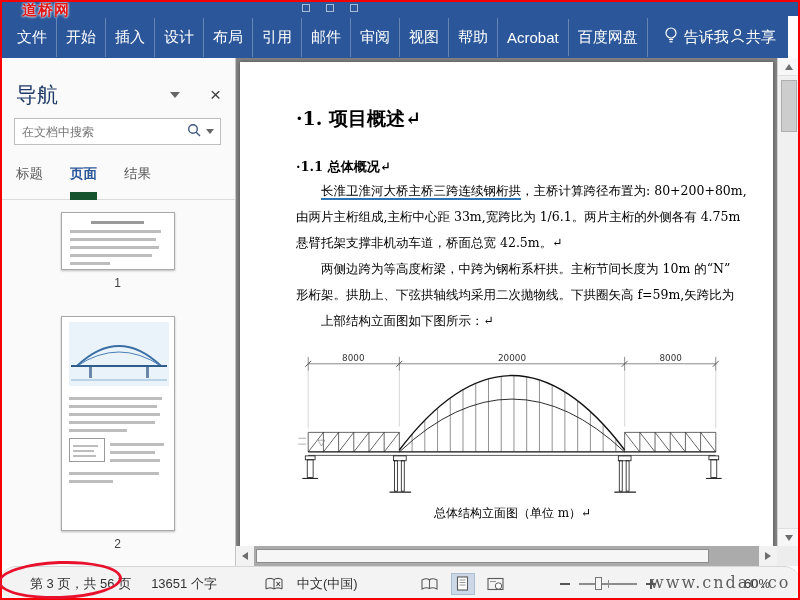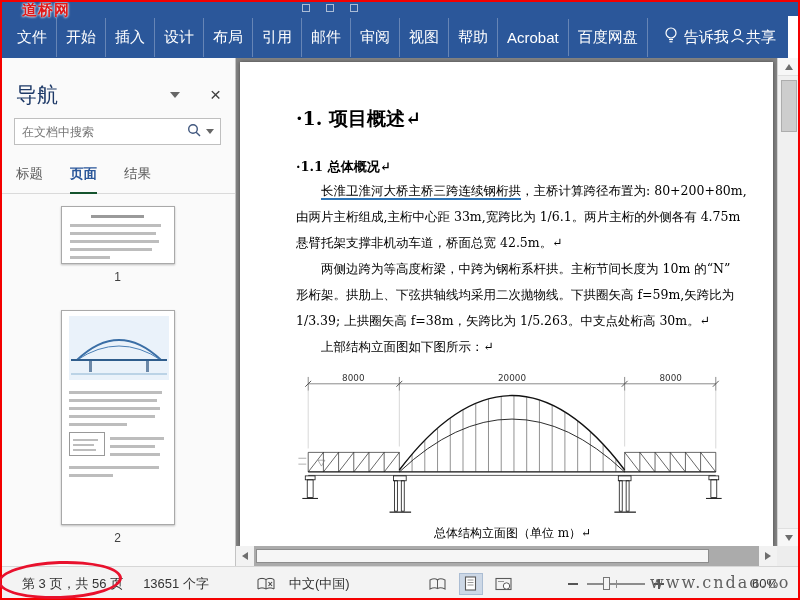--- a/index.html
+++ b/index.html
@@ -28,21 +28,21 @@
   .nav-dd { margin-left:auto; margin-right:30px; width:0; height:0; border-left:5px solid transparent;
             border-right:5px solid transparent; border-top:6px solid #666; }
   .nav-x { font-size:19px; color:#404040; line-height:16px; }
   .searchbox { margin:4px 14px 0 14px; height:27px; background:#fff; border:1px solid #BFBFBF;
                display:flex; align-items:center; padding-right:6px; }
   .searchbox input { flex:1; min-width:0; border:0; outline:0; font-size:12px; padding:0 7px; color:#555; background:transparent; }
   .sx-dd { width:0; height:0; border-left:4px solid transparent; border-right:4px solid transparent;
            border-top:5px solid #666; margin-left:5px; }
   .ntabs { display:flex; gap:27px; padding:20px 0 0 16px; border-bottom:1px solid #DADADA; }
   .ntab { font-size:13.5px; color:#595959; padding-bottom:9px; }
-  .ntab.active { color:#2B579A; font-weight:bold; border-bottom:2px solid #14532d; margin-bottom:-1px; }
+  .ntab.active { color:#2B579A; font-weight:bold; border-bottom:8px solid #14532d; margin-bottom:-1px; }
   .thumbs { padding-top:12px; text-align:center; }
   .thumb { width:114px; margin:0 auto; background:#fff; border:1px solid #A9A9A9;
            box-shadow:0 1px 2px rgba(0,0,0,.25); overflow:hidden; text-align:left; }
   .thumb.t1 { height:58px; padding:6px 8px; }
   .thumb.t2 { height:215px; padding:5px 7px; }
   .tlabel { font-size:12px; color:#404040; margin:6px 0 26px 0; text-align:center; }
   .ln { height:3px; background:#BDBDBD; margin:5px 0; }
   .ln.dk { background:#9A9A9A; }
   .minirow { display:flex; gap:5px; margin-top:6px; align-items:flex-start; }
   .minibox { width:36px; height:24px; border:1px solid #999; flex:0 0 auto; padding:3px 3px; }
@@ -54,43 +54,43 @@
   .page { position:absolute; left:4px; top:4px; right:27px; bottom:20px; background:#fff;
           box-shadow:0 0 4px rgba(0,0,0,.45); padding:12px 44px 0 56px; overflow:hidden;
           font-family:"DejaVu Serif","Liberation Serif",serif; color:#000; }
   .doc-title { text-align:center; font-size:16px; font-weight:bold; }
   .h1 { margin-top:32px; font-size:19px; font-weight:bold; }
   .h2 { margin-top:26px; font-size:13px; font-weight:bold; }
   .pline { font-size:12.5px; line-height:26px; white-space:nowrap; }
   .pline.first { text-indent:25px; }
   .p-top { margin-top:2px;text-align:center; }
   .gram { border-bottom:2px solid #2E74B5; }
-  .figwrap { margin-top:14px; }
+  .figwrap { margin-top:20px; }
   .figcap { text-align:center; font-size:12px; margin-top:2px; }
 
   
   .vscroll { position:absolute; top:0; right:0; width:23px; bottom:20px; background:#F0F0F0; border-left:1px solid #D2D2D2; }
   .sbtn { position:absolute; left:0; right:0; height:18px; background:#F7F7F7; display:flex; align-items:center; justify-content:center; }
   .sbtn.up { top:0; border-bottom:1px solid #E0E0E0; }
   .sbtn.down { bottom:0; border-top:1px solid #E0E0E0; }
   .tri-up { width:0; height:0; border-left:4px solid transparent; border-right:4px solid transparent; border-bottom:6px solid #6E6E6E; }
   .tri-dn { width:0; height:0; border-left:4px solid transparent; border-right:4px solid transparent; border-top:6px solid #6E6E6E; }
   .tri-lf { width:0; height:0; border-top:4px solid transparent; border-bottom:4px solid transparent; border-right:6px solid #6E6E6E; }
   .tri-rt { width:0; height:0; border-top:4px solid transparent; border-bottom:4px solid transparent; border-left:6px solid #6E6E6E; }
   .vthumb { position:absolute; left:3px; right:3px; top:22px; height:52px; background:#CDCDCD; border:1px solid #ADADAD; }
   .hscroll { position:absolute; left:0; right:23px; bottom:0; height:20px; background:#ABABAB; display:flex; align-items:center; }
   .hbtn { width:18px; height:20px; background:#F2F2F2; display:flex; align-items:center; justify-content:center; flex:0 0 auto; }
   .hthumb { height:14px; margin:0 2px; background:#F6F6F6; border:1px solid #8D8D8D; width:calc(100% - 88px); }
   .hgap { flex:1; }
   .corner { position:absolute; right:0; bottom:0; width:23px; height:20px; background:#EDEDED; }
 
   
   .statusbar { position:absolute; left:0; right:0; bottom:0; height:34px; background:#F3F3F3;
-               border-top:1px solid #D6D6D6; display:flex; align-items:center; padding:0 22px;
-               font-size:13px; color:#333; }
+               border-top:1px solid #D6D6D6; display:flex; align-items:center; padding:0 30px;
+               font-size:13px; color:#333;border-radius:16px; }
   .sb-wc { margin-left:20px; }
   .sb-proof { margin-left:48px; display:flex; align-items:center; }
   .sb-lang { margin-left:14px; }
   .views { margin-left:auto; display:flex; align-items:center; gap:9px; }
   .vicon { width:24px; height:22px; display:flex; align-items:center; justify-content:center; }
   .vicon.active { background:#CDD8E6; border:1px solid #ABBDD3; }
   .zoomgrp { display:flex; align-items:center; gap:9px; margin-left:52px; }
   .zbar { width:10px; height:2px; background:#555; }
   .zplus { position:relative; width:10px; height:10px; }
   .zplus i, .zplus b { position:absolute; background:#555; }
@@ -230,21 +230,20 @@
       <div class="page">
         <div class="h1">·1. 项目概述↵</div>
         <div class="h2">·1.1 总体概况↵</div>
 
         <div class="pline first p-top"><span class="gram">长淮卫淮河大桥主桥三跨连续钢桁拱</span><span>，主桥计算跨径布置为: 80+200+80m,</span></div>
         <div class="pline">由两片主桁组成,主桁中心距 33m,宽跨比为 1/6.1。两片主桁的外侧各有 4.75m</div>
         <div class="pline">悬臂托架支撑非机动车道，桥面总宽 42.5m。↵</div>
 
         <div class="pline first">两侧边跨为等高度桁梁，中跨为钢桁系杆拱。主桁节间长度为 10m 的“N”</div>
         <div class="pline">形桁架。拱肋上、下弦拱轴线均采用二次抛物线。下拱圈矢高 f=59m,矢跨比为</div>
-        <div class="pline">1/3.39; 上拱圈矢高 f=38m，矢跨比为 1/5.263。中支点处桁高 30m。↵</div>
 
         <div class="pline first">上部结构立面图如下图所示：↵</div>
 
         <div class="figwrap">
           <svg width="432" height="145" viewBox="0 0 440 148">
 
             <g stroke="#555" stroke-width="0.7">
               <line x1="12" y1="10" x2="428" y2="10"></line>
               <line x1="12" y1="3" x2="12" y2="17"></line>
               <line x1="105" y1="3" x2="105" y2="17"></line>

